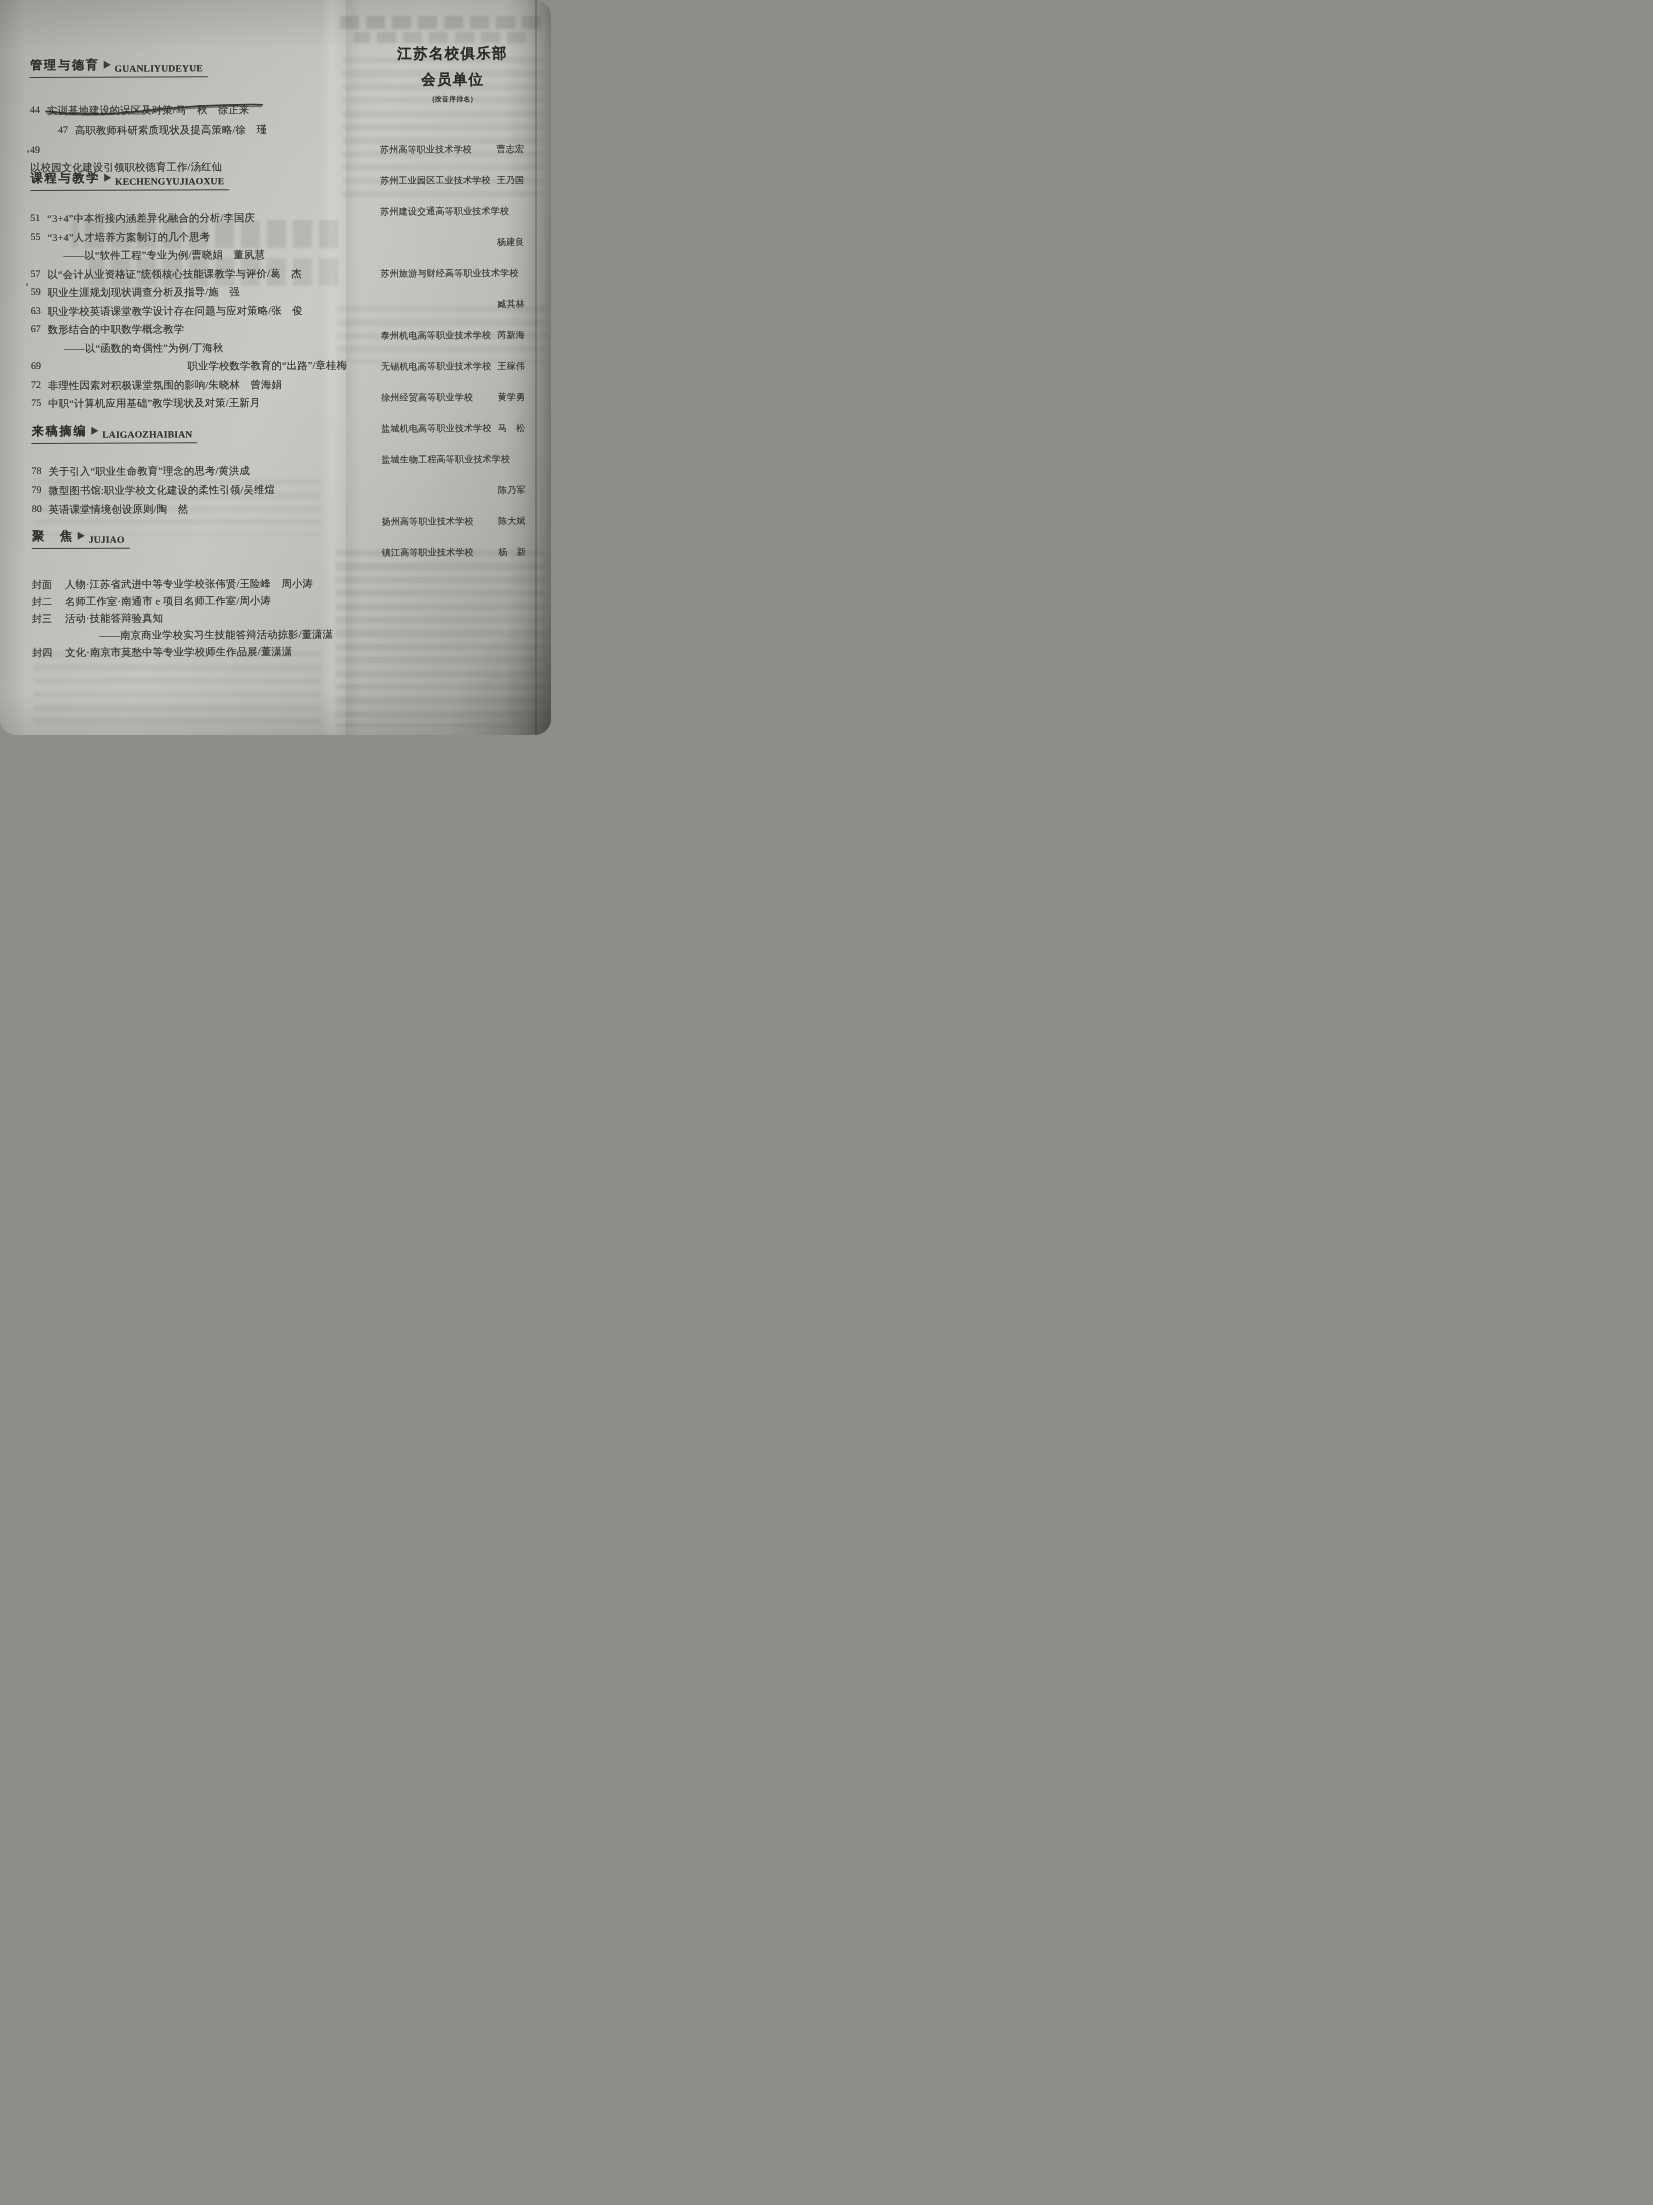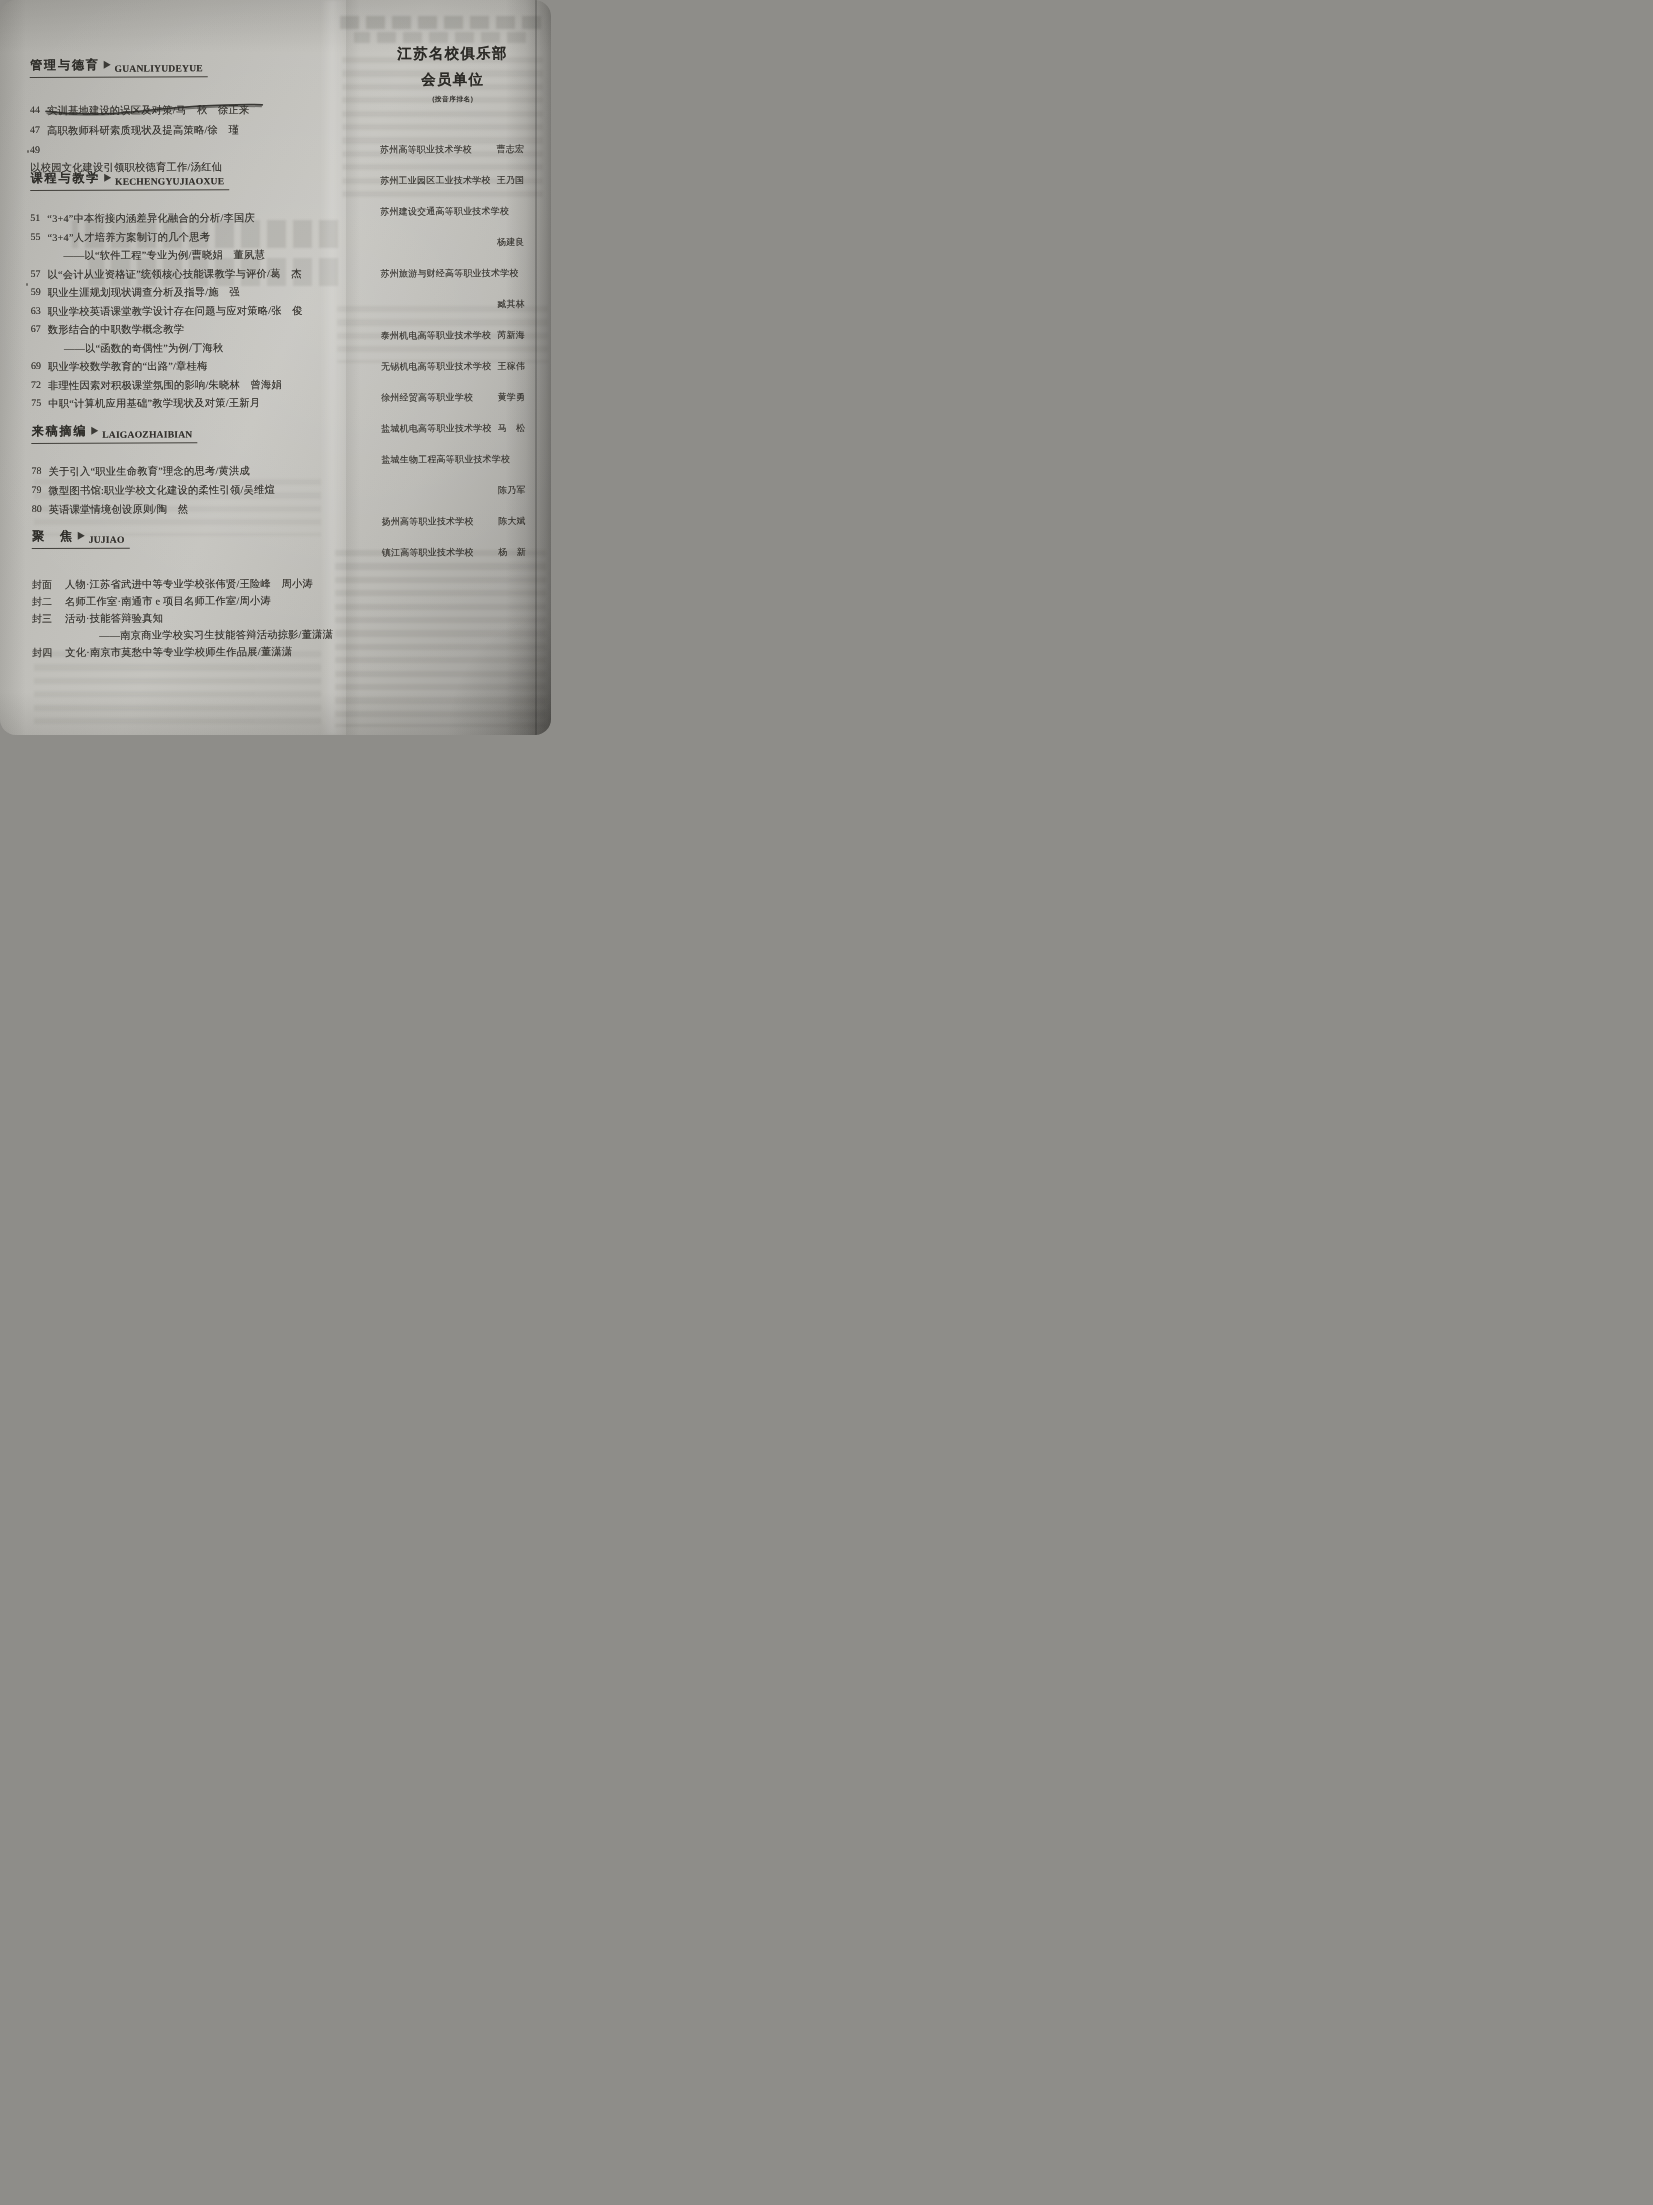--- a/index.html
+++ b/index.html
@@ -89,21 +89,21 @@
     <main id="toc">
         <section class="toc-section" style="top: 54px;"><h2 class="sec-head">
             <span class="zh txt-soft">管理与德育</span>
             <span class="tri"></span>
             <span class="py txt-soft">GUANLIYUDEYUE</span>
           </h2><ul class="toc-rows" style="margin-top: 26px;">
             <li class="" style="height: 19.6px;">
               <span class="no txt-soft">44</span>
               <span class="t txt-soft">实训基地建设的误区及对策/马　秋　徐正来</span>
             </li>
-            <li class="" style="height: 19.6px;">
+            <li class="" style="height: 19.6px; margin-left: 28px;">
               <span class="no txt-soft">47</span>
               <span class="t txt-soft">高职教师科研素质现状及提高策略/徐　瑾</span>
             </li>
             <li class="" style="height: 19.6px; flex-direction: column;">
               <span class="no txt-soft">49</span>
               <span class="t txt-soft">以校园文化建设引领职校德育工作/汤红仙</span>
             </li>
           </ul></section>
         <section class="toc-section" style="top: 167px;"><h2 class="sec-head">
             <span class="zh txt-soft">课程与教学</span>
@@ -135,21 +135,21 @@
               <span class="t txt-soft">职业学校英语课堂教学设计存在问题与应对策略/张　俊</span>
             </li>
             <li class="" style="height: 18.5px;">
               <span class="no txt-soft">67</span>
               <span class="t txt-soft">数形结合的中职数学概念教学</span>
             </li>
             <li class="cont" style="height: 18.5px;">
               <span class="no txt-soft"></span>
               <span class="t txt-soft">——以“函数的奇偶性”为例/丁海秋</span>
             </li>
-            <li class="" style="height: 18.5px;">
+            <li class="" style="height: 18.5px; justify-content: space-between;">
               <span class="no txt-soft">69</span>
               <span class="t txt-soft">职业学校数学教育的“出路”/章桂梅</span>
             </li>
             <li class="" style="height: 18.5px;">
               <span class="no txt-soft">72</span>
               <span class="t txt-soft">非理性因素对积极课堂氛围的影响/朱晓林　曾海娟</span>
             </li>
             <li class="" style="height: 18.5px;">
               <span class="no txt-soft">75</span>
               <span class="t txt-soft">中职“计算机应用基础”教学现状及对策/王新月</span>

